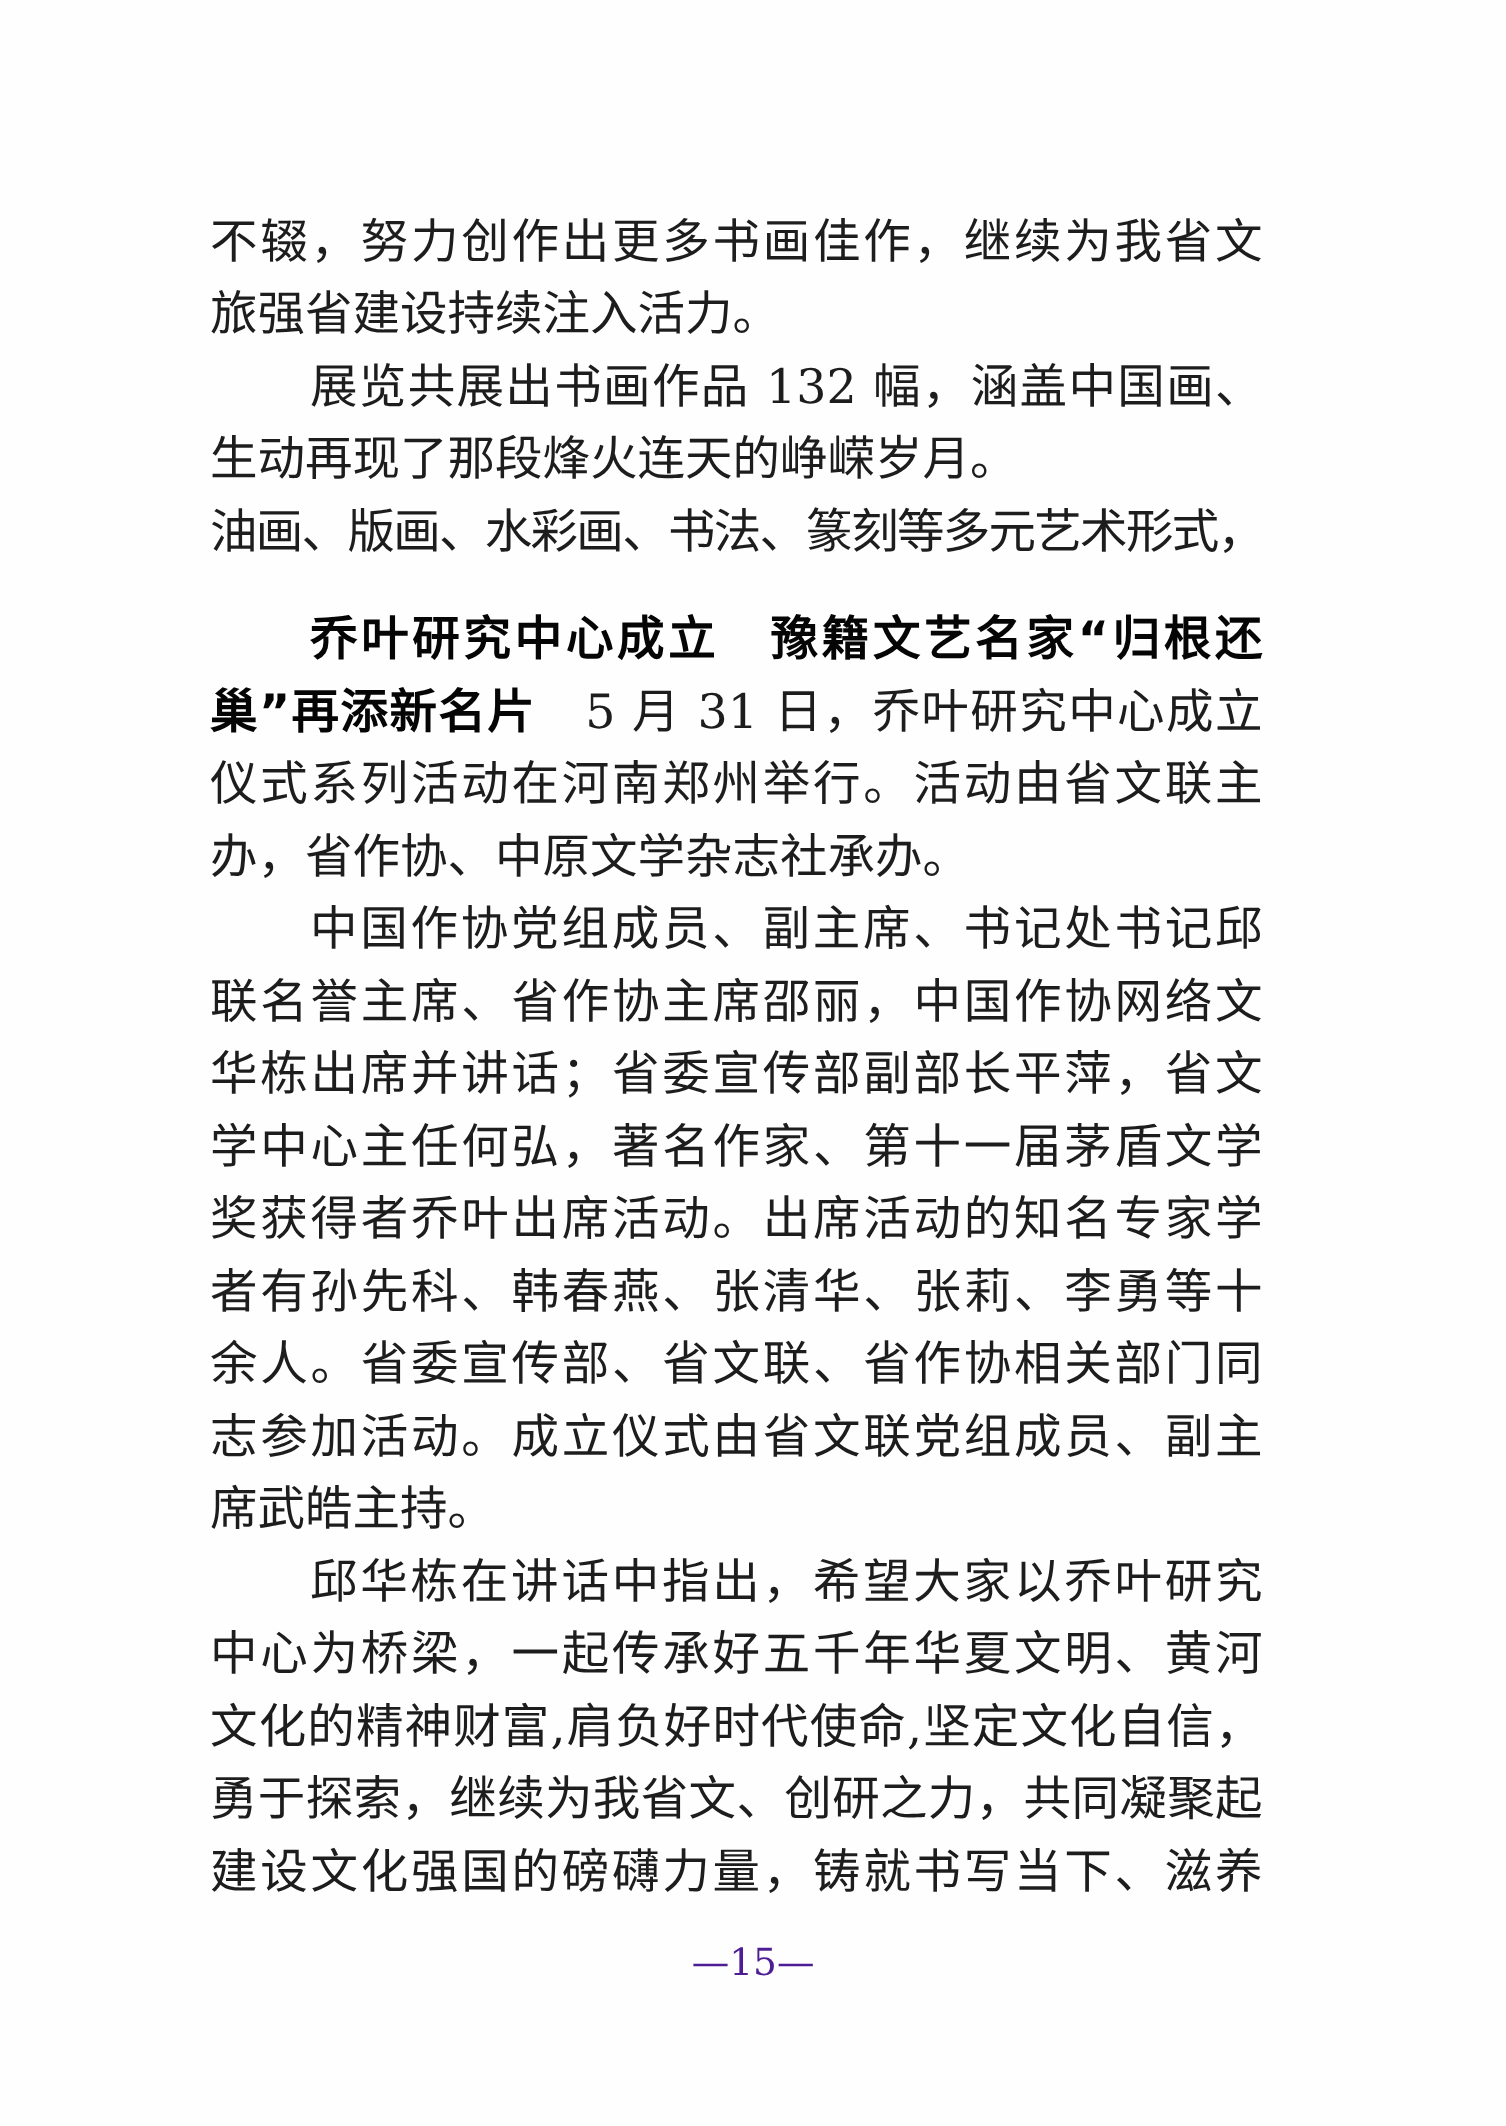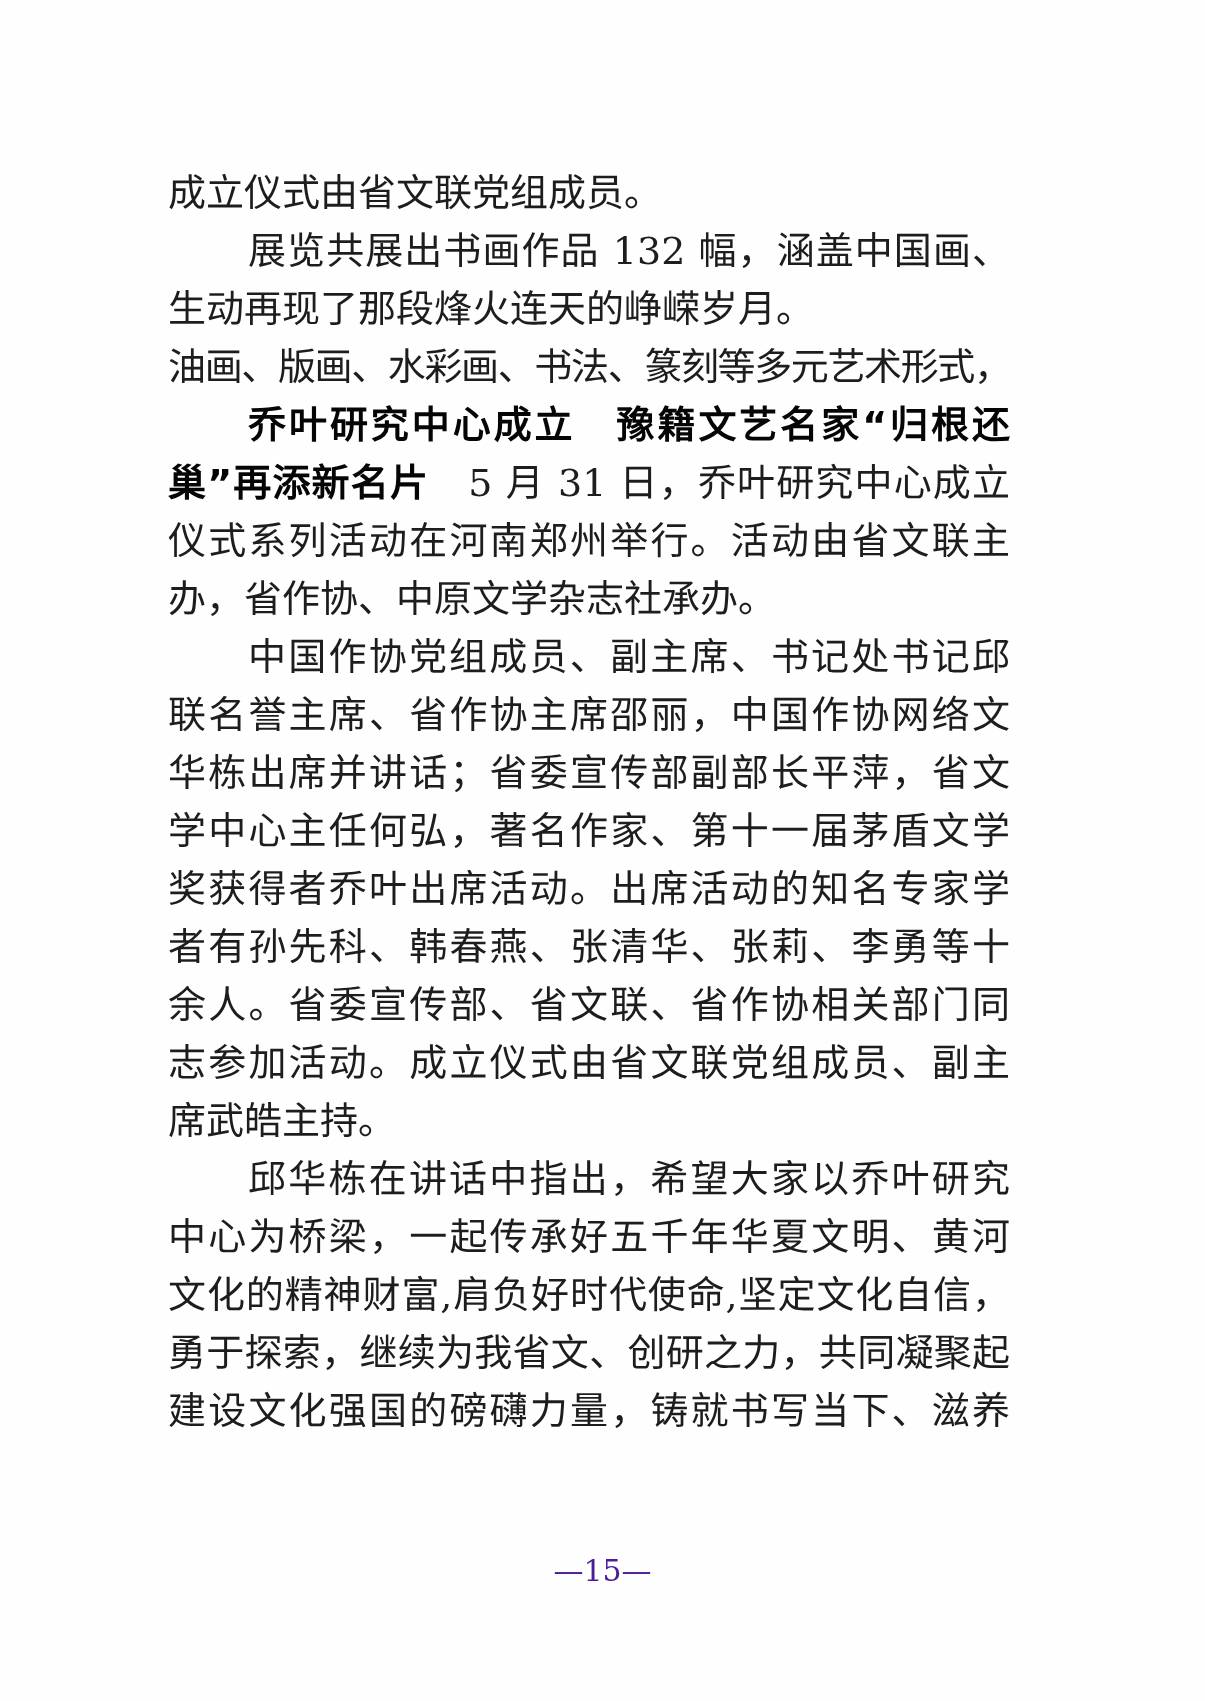--- a/index.html
+++ b/index.html
@@ -19,20 +19,21 @@
     position: absolute;
     left: 168px;
     top: 164px;
     width: 842px;
   }
   .para {
     margin: 0;
     padding: 0;
   }
   .para.space-before {
+    margin-top: 28px;
   }
   .line {
     font-size: 38px;
     line-height: 58px;
     height: 58px;
     color: #1d1d1d;
     text-align: left;
     text-align-last: auto;
     overflow: visible;
   }
@@ -62,21 +63,22 @@
     color: #4c1d95;
     font-family: "DejaVu Serif", "Liberation Serif", serif;
   }
 </style>
 </head>
 <body>
 
 <div class="page">
   <div class="doc-body">
       <div class="para">
-        <div class="line"><span class="seg">成立仪式由省文联党组成员。</span></div>
+        <div class="line stretch"><span class="seg">不辍，努力创作出更多书画佳作，继续为我省文</span></div>
+        <div class="line"><span class="seg">旅强省建设持续注入活力。</span></div>
       </div>
       <div class="para">
         <div class="line indent stretch"><span class="seg">展览共展出书画作品 132 幅，涵盖中国画、</span></div>
         <div class="line"><span class="seg">生动再现了那段烽火连天的峥嵘岁月。</span></div>
         <div class="line stretch tight"><span class="seg">油画、版画、水彩画、书法、篆刻等多元艺术形式，</span></div>
       </div>
       <div class="para space-before">
         <div class="line indent stretch"><span class="seg bold">乔叶研究中心成立　豫籍文艺名家“归根还</span></div>
         <div class="line stretch"><span class="seg bold">巢”再添新名片</span><span class="seg">　5 月 31 日，乔叶研究中心成立</span></div>
         <div class="line stretch"><span class="seg">仪式系列活动在河南郑州举行。活动由省文联主</span></div>

